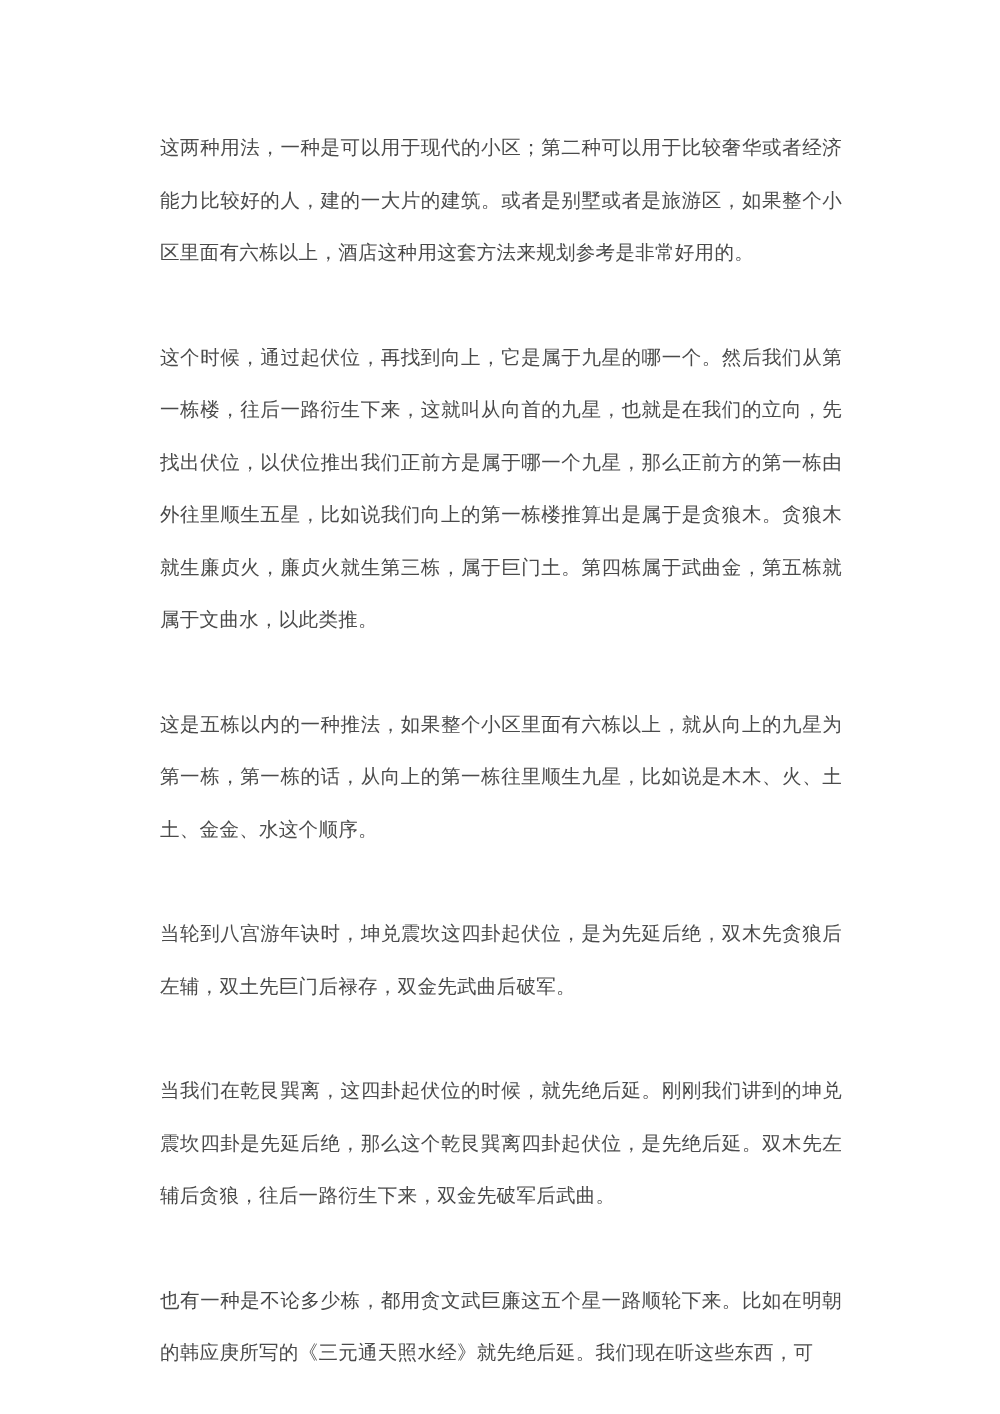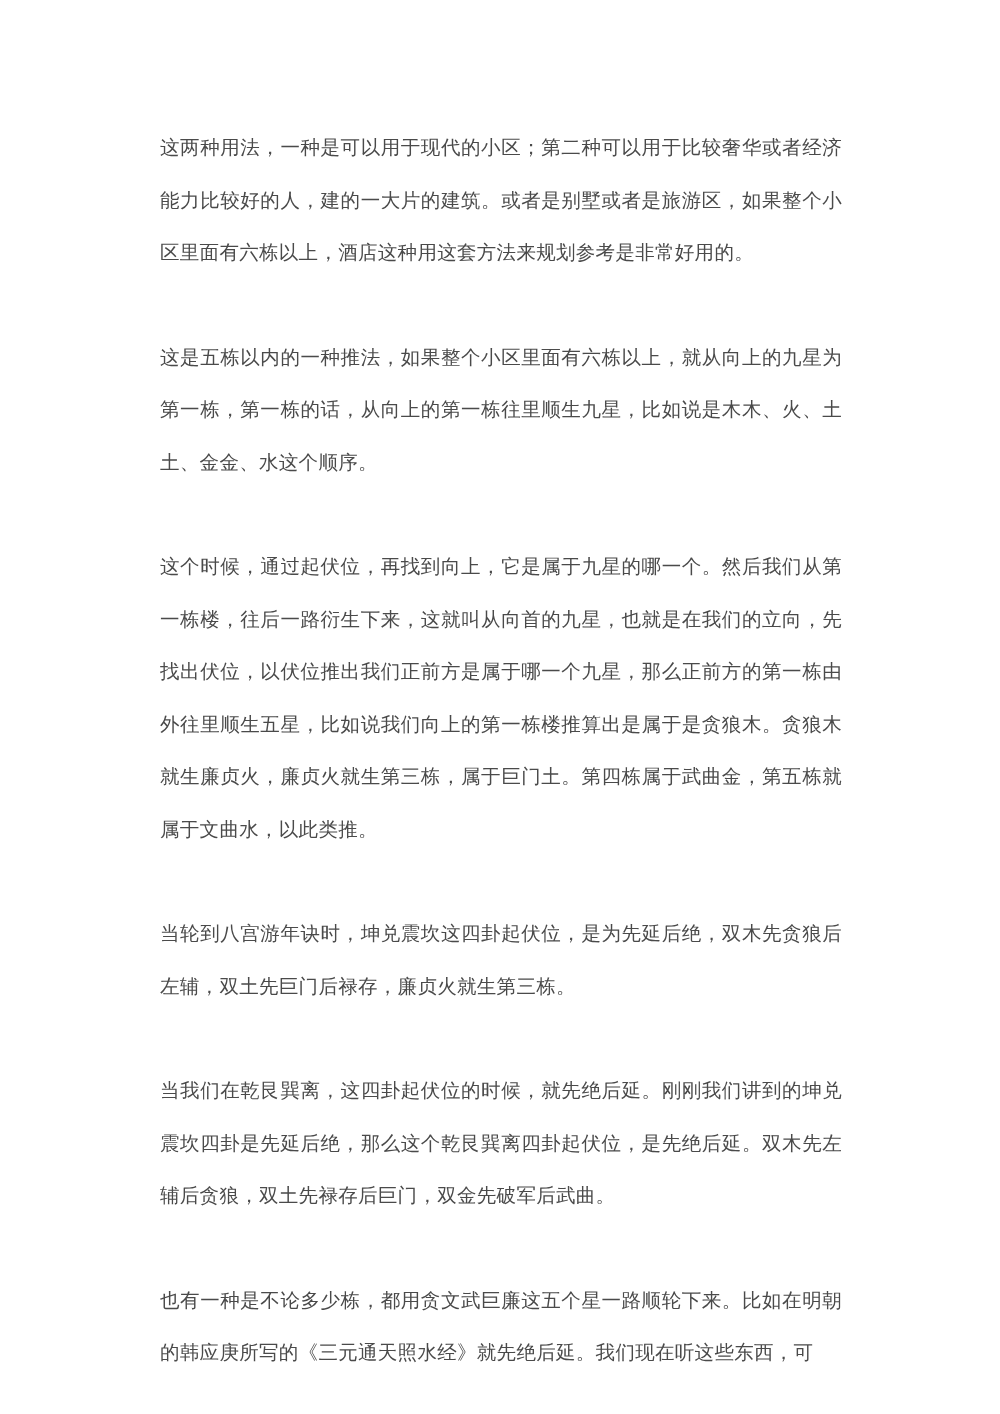--- a/index.html
+++ b/index.html
@@ -15,18 +15,18 @@
       line-height: 52.5px;
       letter-spacing: 0.3px;
     }
     .para { margin: 0 0 52px 0; text-align: justify; text-align-last: left; }
   </style>
 </head>
 <body>
 
 <div class="page">
   <p class="para">这两种用法，一种是可以用于现代的小区；第二种可以用于比较奢华或者经济能力比较好的人，建的一大片的建筑。或者是别墅或者是旅游区，如果整个小区里面有六栋以上，酒店这种用这套方法来规划参考是非常好用的。</p>
+  <p class="para">这个时候，通过起伏位，再找到向上，它是属于九星的哪一个。然后我们从第一栋楼，往后一路衍生下来，这就叫从向首的九星，也就是在我们的立向，先找出伏位，以伏位推出我们正前方是属于哪一个九星，那么正前方的第一栋由外往里顺生五星，比如说我们向上的第一栋楼推算出是属于是贪狼木。贪狼木就生廉贞火，廉贞火就生第三栋，属于巨门土。第四栋属于武曲金，第五栋就属于文曲水，以此类推。</p>
   <p class="para">这是五栋以内的一种推法，如果整个小区里面有六栋以上，就从向上的九星为第一栋，第一栋的话，从向上的第一栋往里顺生九星，比如说是木木、火、土土、金金、水这个顺序。</p>
-  <p class="para">这个时候，通过起伏位，再找到向上，它是属于九星的哪一个。然后我们从第一栋楼，往后一路衍生下来，这就叫从向首的九星，也就是在我们的立向，先找出伏位，以伏位推出我们正前方是属于哪一个九星，那么正前方的第一栋由外往里顺生五星，比如说我们向上的第一栋楼推算出是属于是贪狼木。贪狼木就生廉贞火，廉贞火就生第三栋，属于巨门土。第四栋属于武曲金，第五栋就属于文曲水，以此类推。</p>
-  <p class="para">当轮到八宫游年诀时，坤兑震坎这四卦起伏位，是为先延后绝，双木先贪狼后左辅，双土先巨门后禄存，廉贞火就生第三栋。</p>
-  <p class="para">当我们在乾艮巽离，这四卦起伏位的时候，就先绝后延。刚刚我们讲到的坤兑震坎四卦是先延后绝，那么这个乾艮巽离四卦起伏位，是先绝后延。双木先左辅后贪狼，双土先禄存后巨门，双金先破军后武曲。</p>
+  <p class="para">当轮到八宫游年诀时，坤兑震坎这四卦起伏位，是为先延后绝，双木先贪狼后左辅，双土先巨门后禄存，双金先武曲后破军。</p>
+  <p class="para">当我们在乾艮巽离，这四卦起伏位的时候，就先绝后延。刚刚我们讲到的坤兑震坎四卦是先延后绝，那么这个乾艮巽离四卦起伏位，是先绝后延。双木先左辅后贪狼，往后一路衍生下来，双金先破军后武曲。</p>
   <p class="para">也有一种是不论多少栋，都用贪文武巨廉这五个星一路顺轮下来。比如在明朝的韩应庚所写的《三元通天照水经》就先绝后延。我们现在听这些东西，可</p>
 </div>
 
 </body></html>

